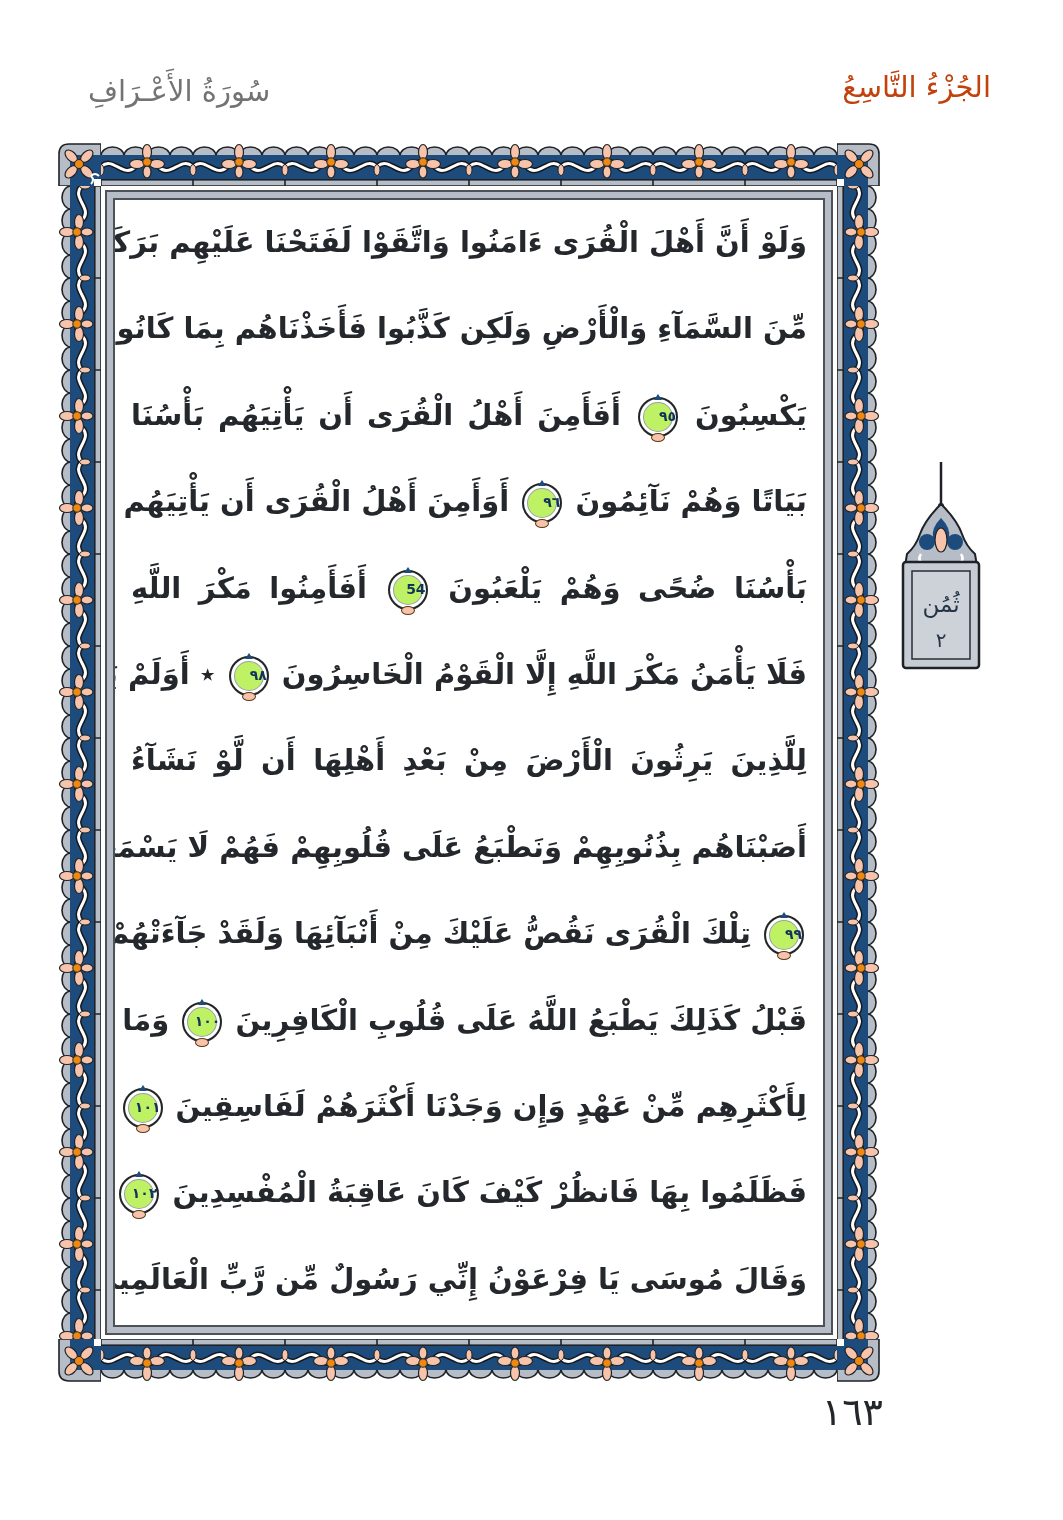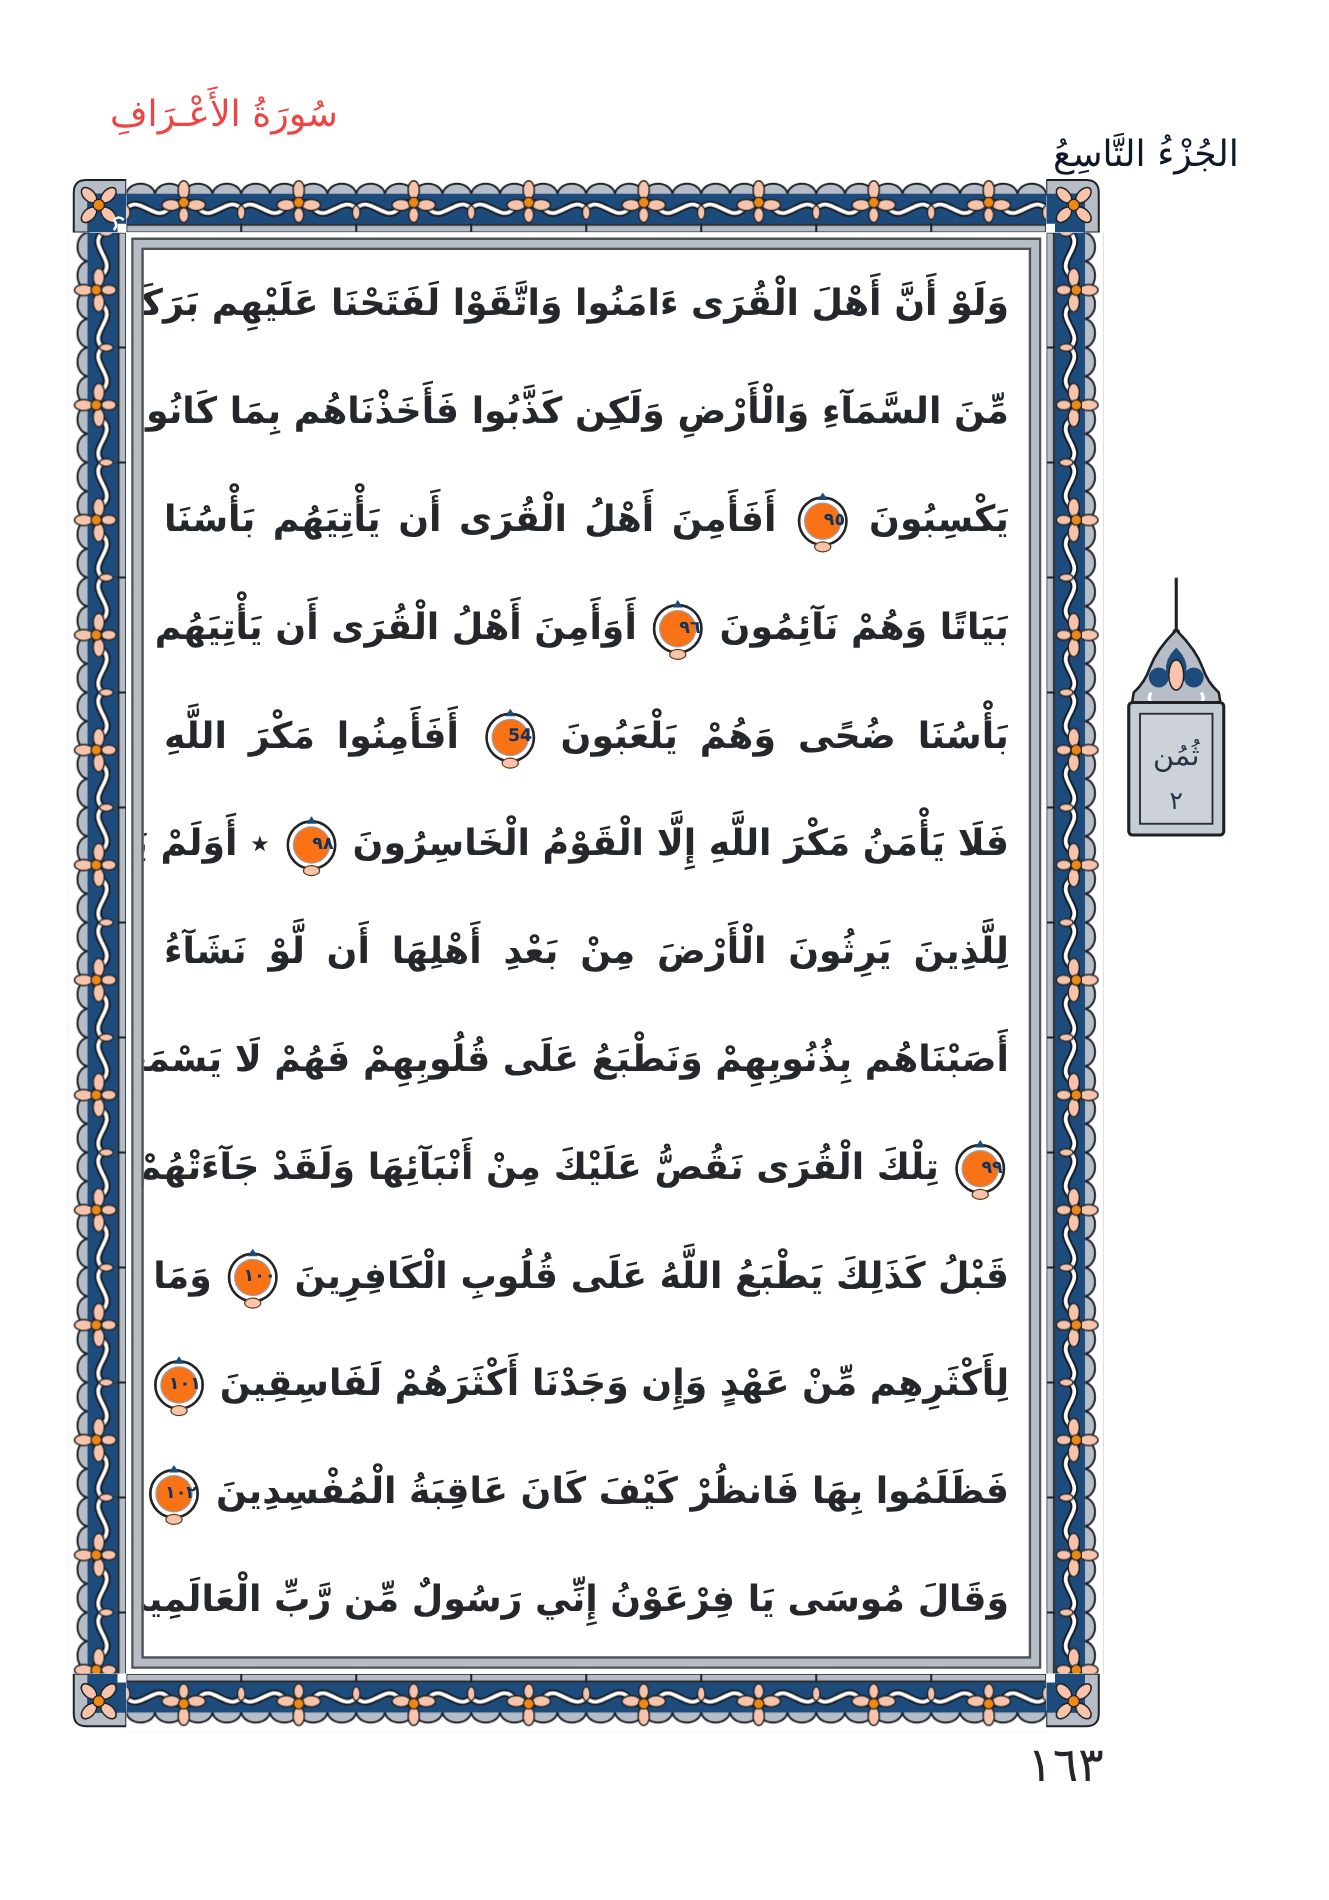--- a/index.html
+++ b/index.html
@@ -1,22 +1,22 @@
 <!DOCTYPE html>
 <html lang="ar"><head>
 <meta charset="utf-8">
 <style>
   html,body{margin:0;padding:0;background:#ffffff;}
   body{
     position:relative;width:1063px;height:1520px;overflow:hidden;
     font-family:"DejaVu Sans",sans-serif;color:#24282c;
   }
   
-  .surah-title{position:absolute;left:88px;top:74px;font-size:29px;direction:rtl;color:#ef4444;}
-  .juz-title{position:absolute;right:72px;top:70px;font-size:29px;direction:rtl;color:#0f172a;margin-top:36px;}
+  .surah-title{position:absolute;left:88px;top:74px;font-size:29px;direction:rtl;color:#737373;}
+  .juz-title{position:absolute;right:72px;top:70px;font-size:29px;direction:rtl;color:#c2410c;}
   
   .frame{position:absolute;left:55px;top:140px;width:828px;height:1245px;font-weight:bold;}
   .strip{position:absolute;display:block;}
   .strip-top{left:46px;top:0;}
   .strip-bottom{left:46px;bottom:0;transform:scaleY(-1);}
   .strip-left{left:0;top:46px;}
   .strip-right{right:0;top:46px;transform:scaleX(-1);}
   .corner{position:absolute;width:46px;height:46px;}
   .corner-tl{left:0;top:0;}
   .corner-tr{right:0;top:0;transform:scaleX(-1);}
@@ -33,21 +33,21 @@
   }
   .qline{
     height:72px;line-height:72px;white-space:nowrap;
     text-align:justify;text-align-last:justify;text-justify:inter-word;
     font-size:29px;color:#24282c;
   }
   .qtext{letter-spacing:0.5px;}
   .medallion{
     position:relative;display:inline-block;vertical-align:middle;
     width:36px;height:36px;border-radius:50%;
-    background:#f97316;border:2px solid #22262a;
+    background:#bef264;border:2px solid #22262a;
     box-shadow:inset 0 0 0 3px #ffffff,inset 0 0 0 4px #99a0aa;
     text-align:center;line-height:34px;font-size:14px;color:#14335c;
     margin:0 3px;
   }
   .medallion::before{
     content:"";position:absolute;top:-9px;left:50%;transform:translateX(-50%);
     border:4px solid transparent;border-bottom:6px solid #1d4b7c;
   }
   .medallion::after{
     content:"";position:absolute;bottom:-7px;left:50%;transform:translateX(-50%);

